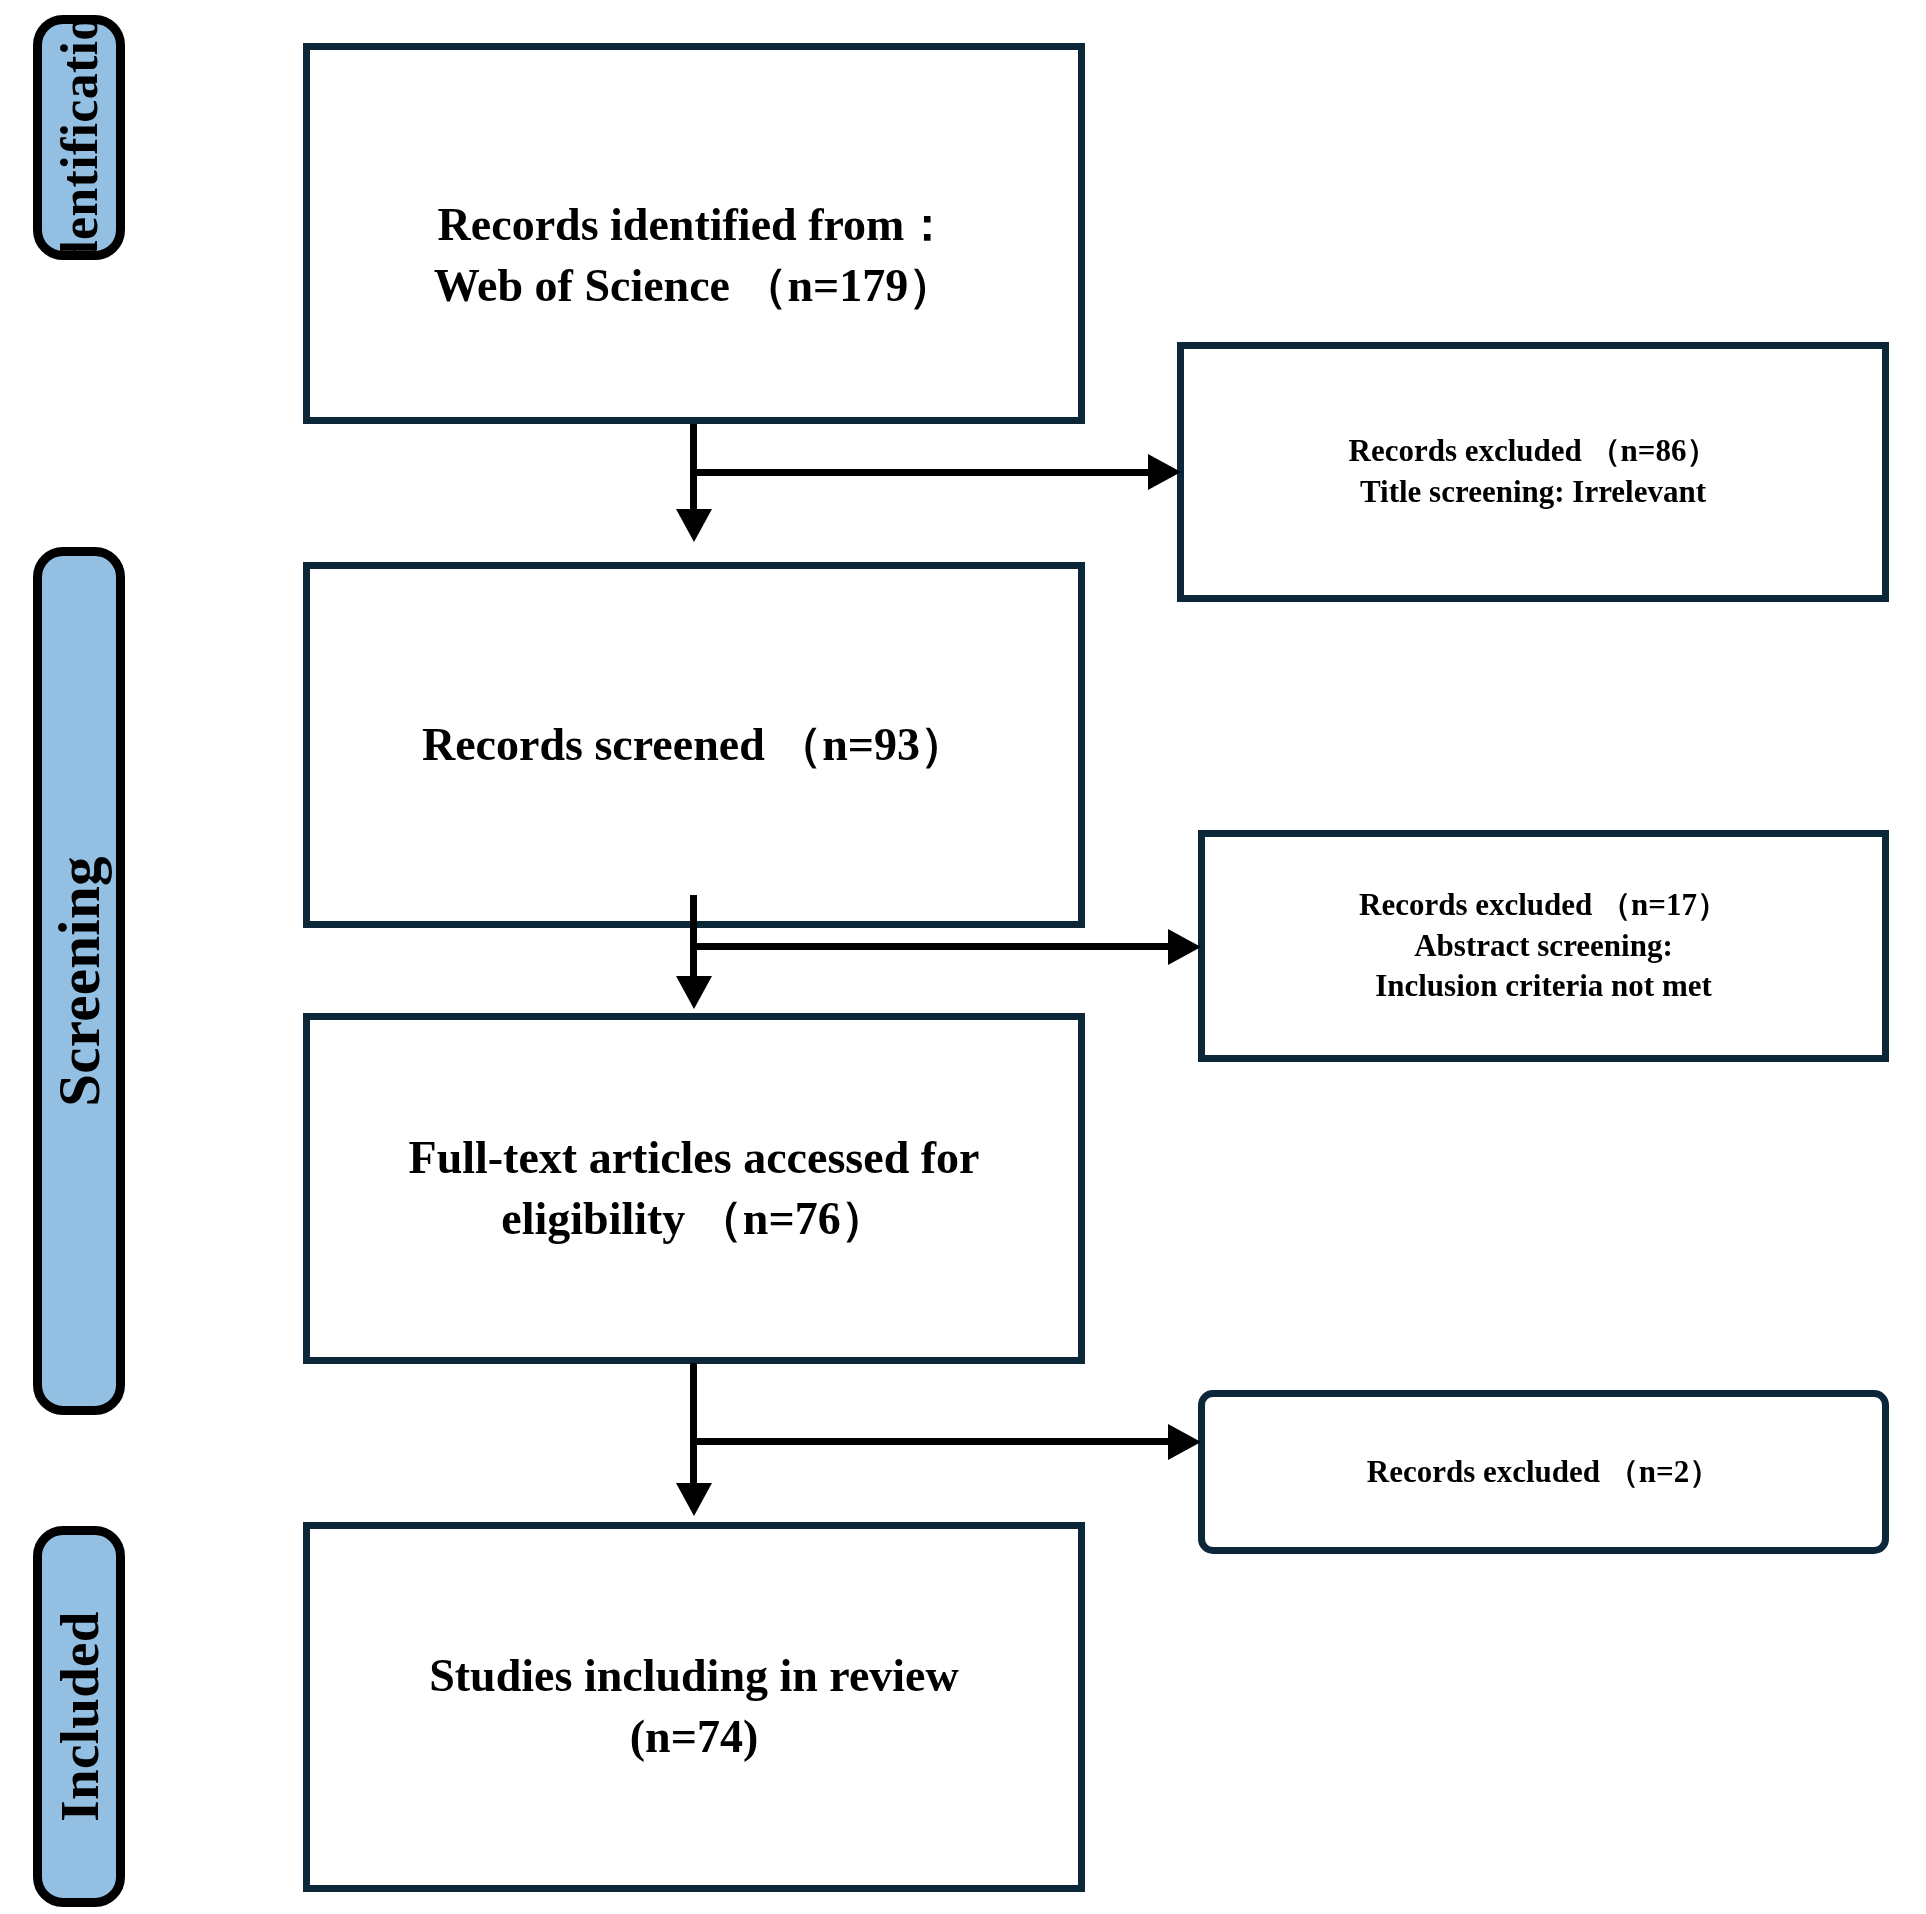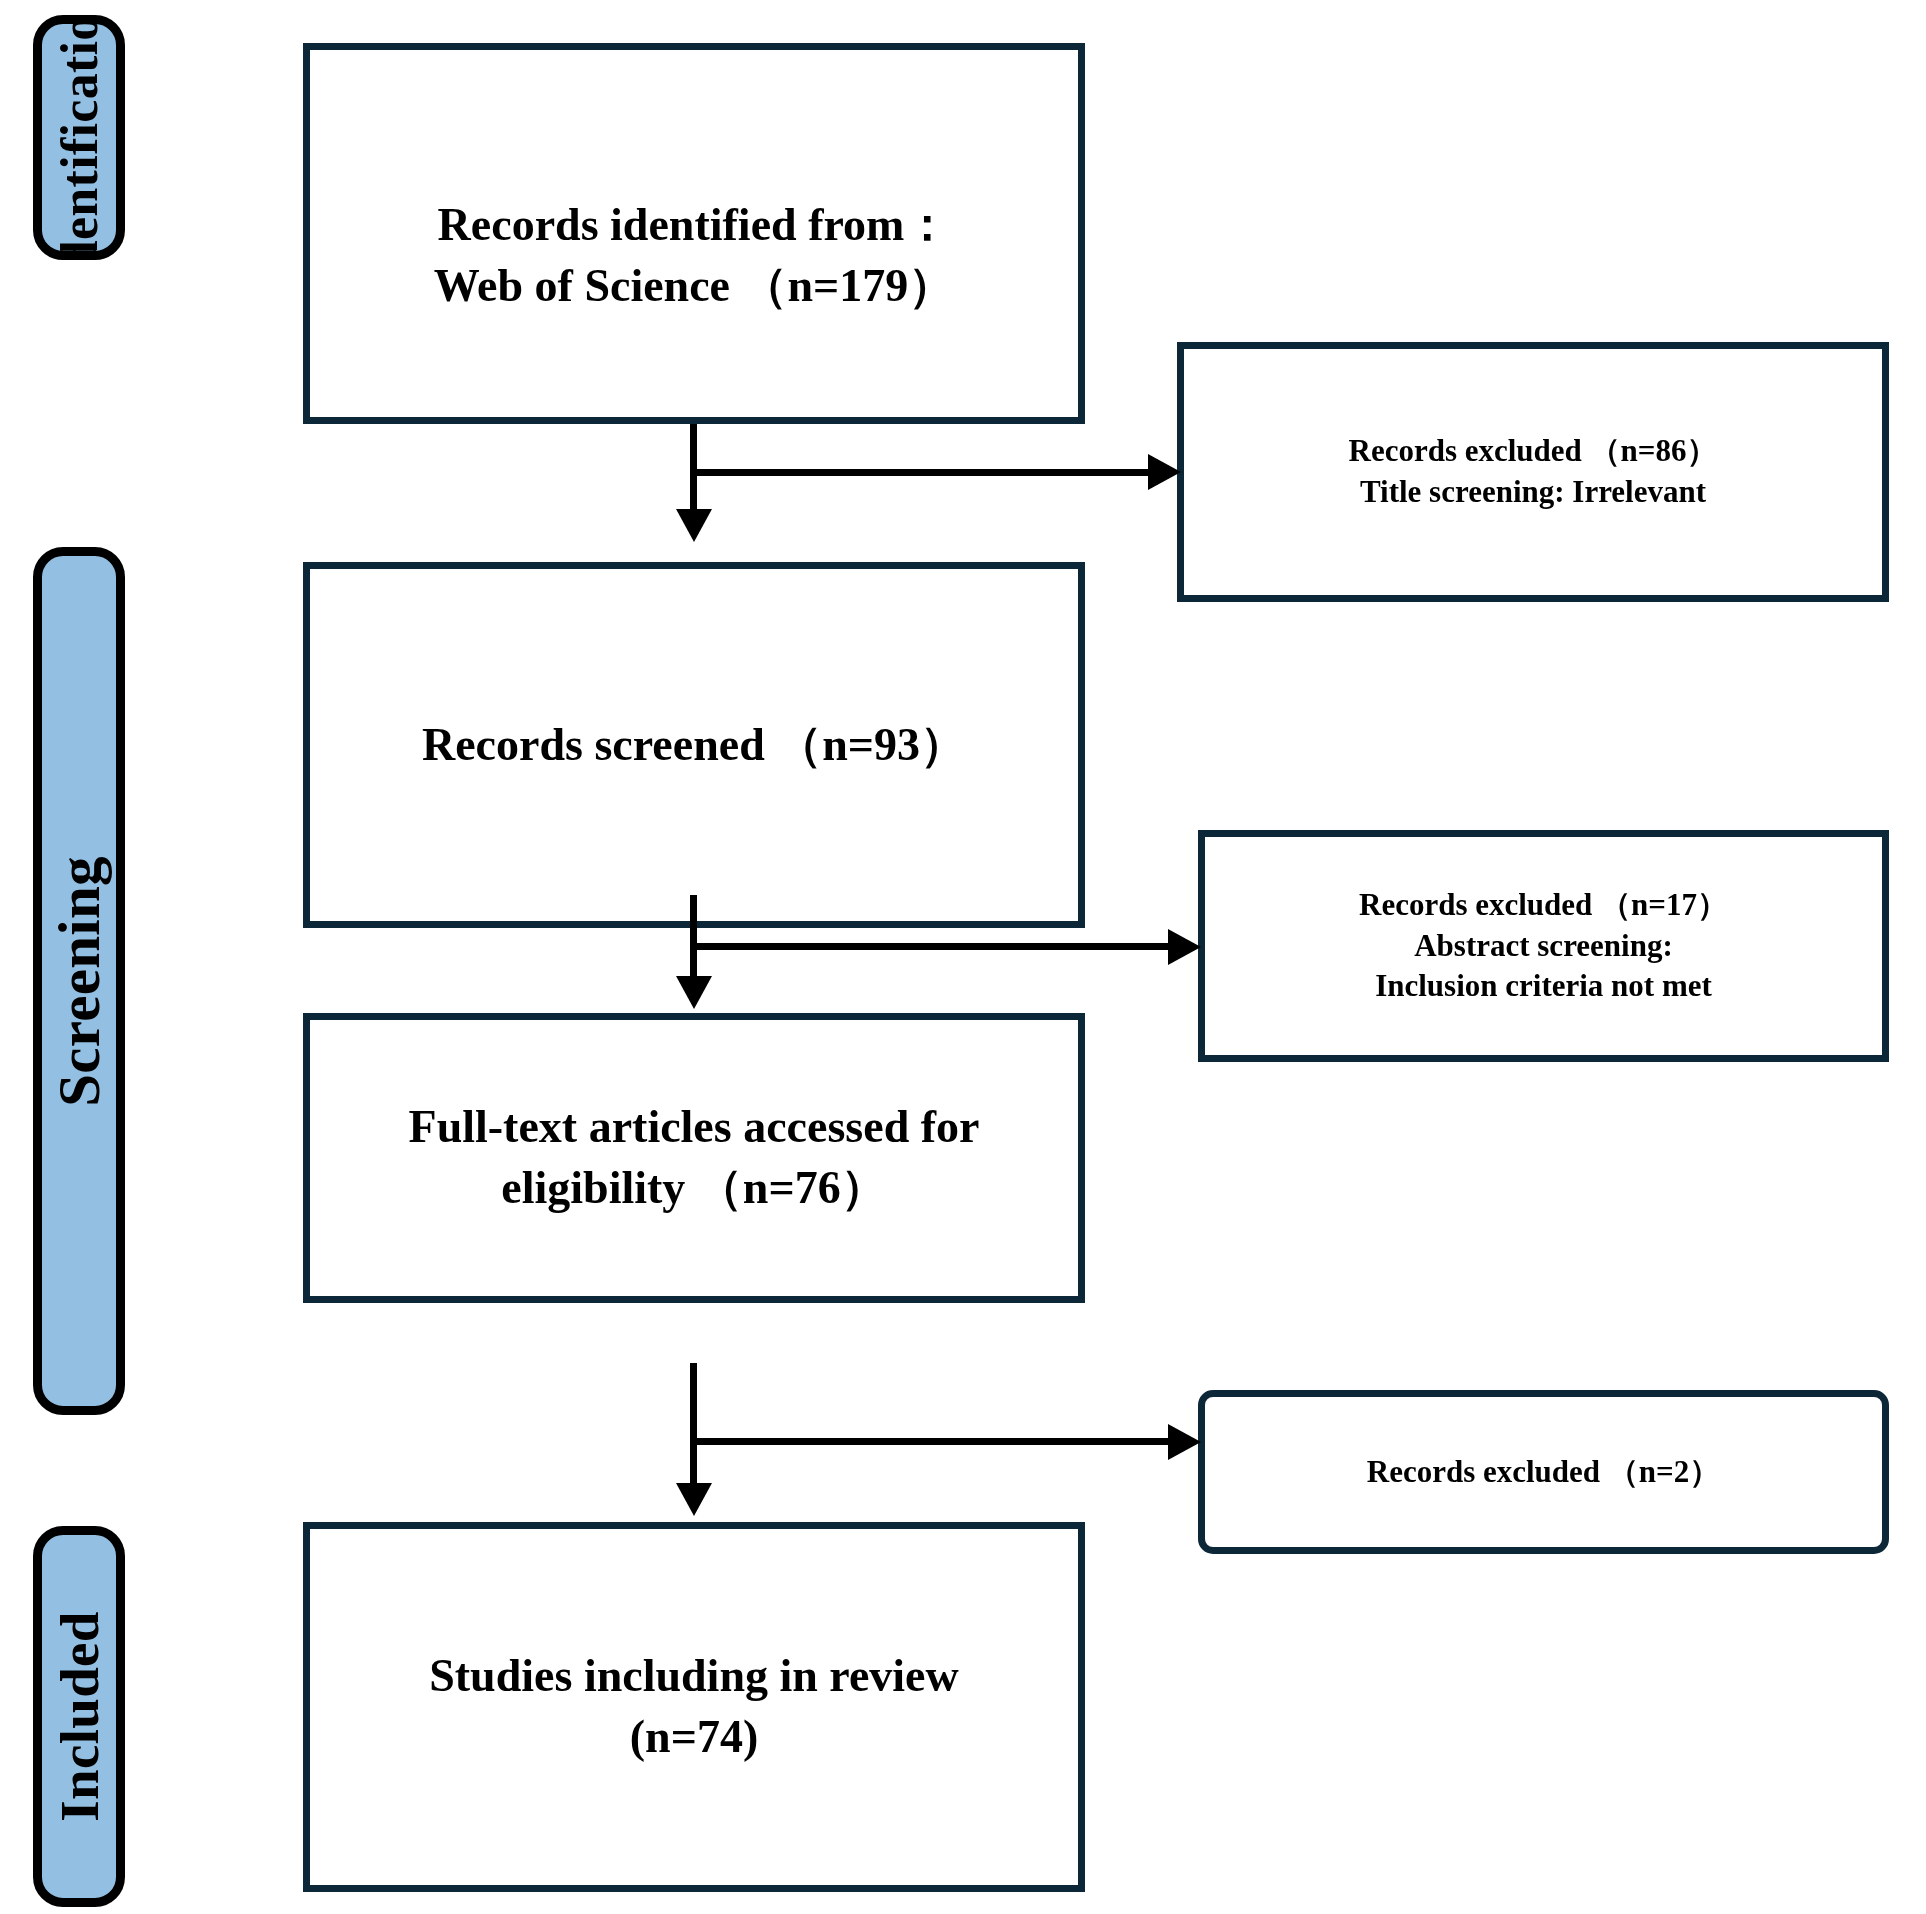--- a/index.html
+++ b/index.html
@@ -115,21 +115,21 @@
       <div>Web of Science  （n=179）</div>
     </div>
   </div>
 
   <div class="flow-box main-box align-center" style="left:303px; top:542px; width:782px; height:366px;margin-top:20px;">
     <div class="btext">
       <div>Records screened  （n=93）</div>
     </div>
   </div>
 
-  <div class="flow-box main-box align-center" style="left:303px; top:1013px; width:782px; height:290px;">
+  <div class="flow-box main-box align-center" style="left:303px; top:1013px; width:782px; height:351px;">
     <div class="btext">
       <div>Full-text articles accessed for</div>
       <div>eligibility  （n=76）</div>
     </div>
   </div>
 
   <div class="flow-box main-box align-center" style="left:303px; top:1522px; width:782px; height:370px;">
     <div class="btext">
       <div>Studies including in review</div>
       <div>(n=74)</div>

